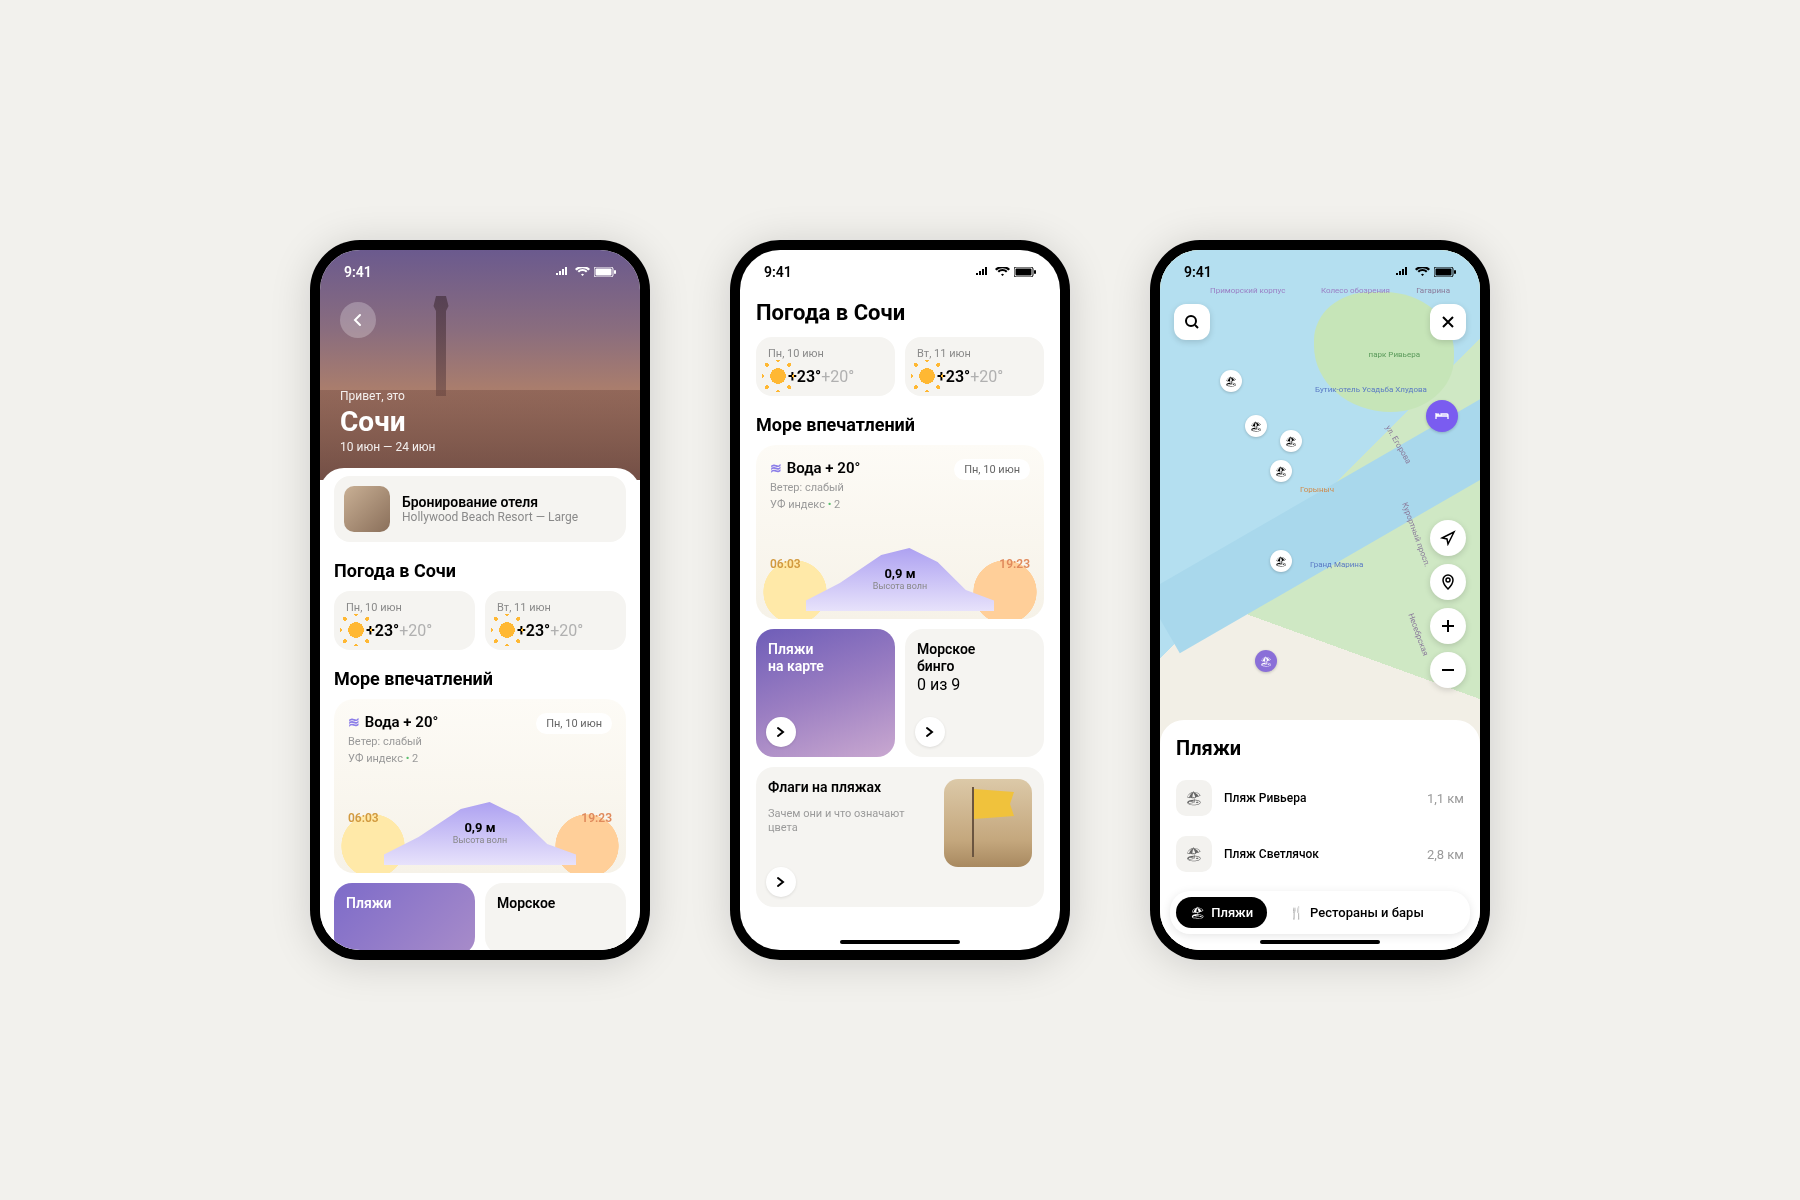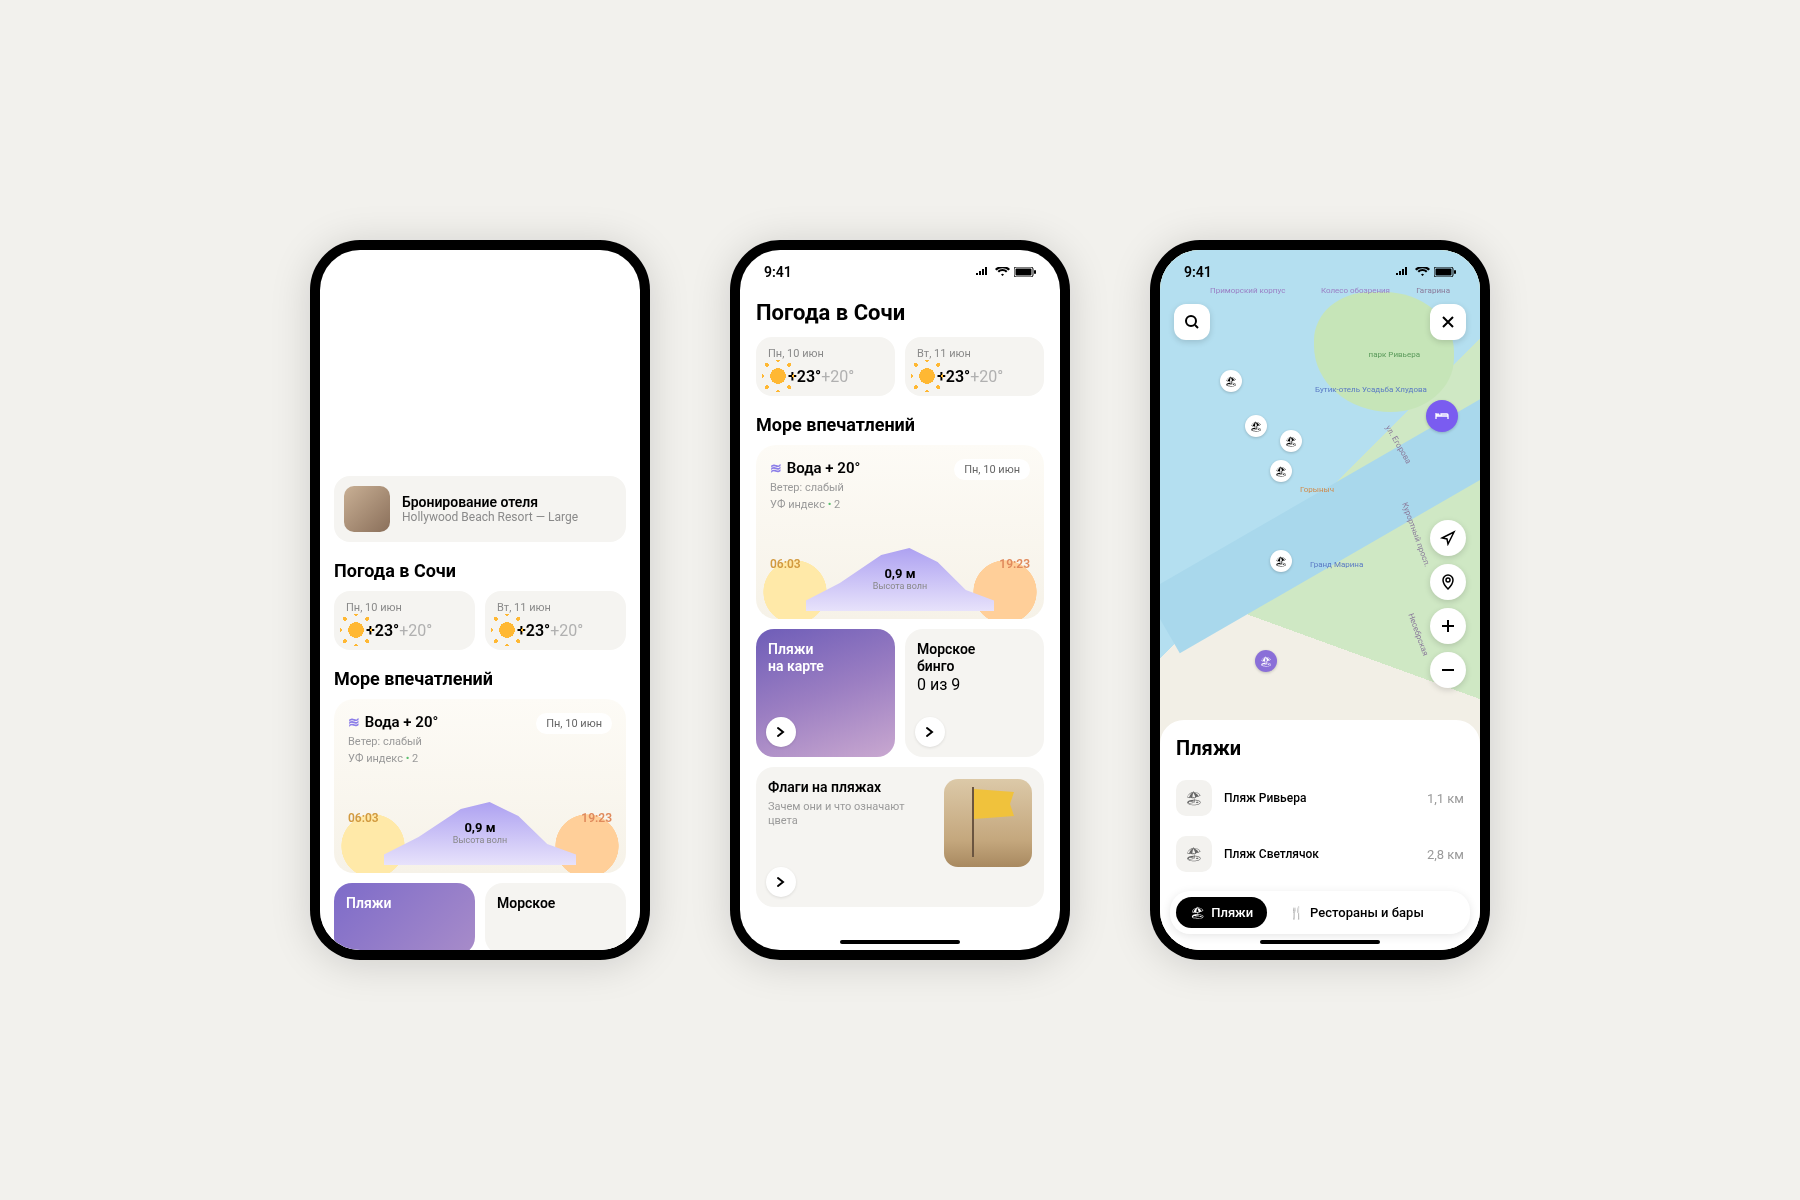--- a/index.html
+++ b/index.html
@@ -294,21 +294,21 @@
     border-radius: 18px;
     padding: 12px;
     margin-top: 10px;
     display: flex;
     gap: 10px;
     height: 140px;
     position: relative;
   }
   .flags-left { flex: 1; }
   .flags-title { font-size: 14px; font-weight: 600; }
-  .flags-sub { font-size: 11px; color: #9a9a9a; margin-top: 5px; line-height: 1.3; }
+  .flags-sub { font-size: 11px; color: #9a9a9a; margin-top: 12px; line-height: 1.3; }
   .flags-img {
     width: 88px; height: 88px;
     border-radius: 14px;
     background: linear-gradient(180deg, #dcc9a8 0%, #c4a77d 70%, #a88960 100%);
     position: relative;
     overflow: hidden;
   }
   .flags-img::before {
     content: "";
     position: absolute;
@@ -476,20 +476,33 @@
           <span class="battery">
               <svg width="22" height="10">
                 <rect x="0" y="0" width="19" height="10" rx="2" fill="none" stroke="#fff"></rect>
                 <rect x="1.5" y="1.5" width="16" height="7" rx="1" fill="#fff"></rect>
                 <rect x="20" y="3" width="2" height="4" rx="1" fill="#fff"></rect>
               </svg>
             </span>
         </span>
       </div>
 
+      <div class="hero">
+        <div class="hero-building"></div>
+        <div class="back-btn">
+          <svg width="16" height="16">
+              <path d="M10 3l-5 5 5 5" stroke="#fff" stroke-width="2" fill="none" stroke-linecap="round"></path>
+            </svg>
+        </div>
+        <div class="hero-text">
+          <div class="hero-greeting">Привет, это</div>
+          <div class="hero-city">Сочи</div>
+          <div class="hero-dates">10 июн — 24 июн</div>
+        </div>
+      </div>
 
       <div class="sheet">
         <div class="booking-card">
           <div class="booking-thumb"></div>
           <div>
             <div class="booking-title">Бронирование отеля</div>
             <div class="booking-sub">Hollywood Beach Resort — Large</div>
           </div>
         </div>
 

